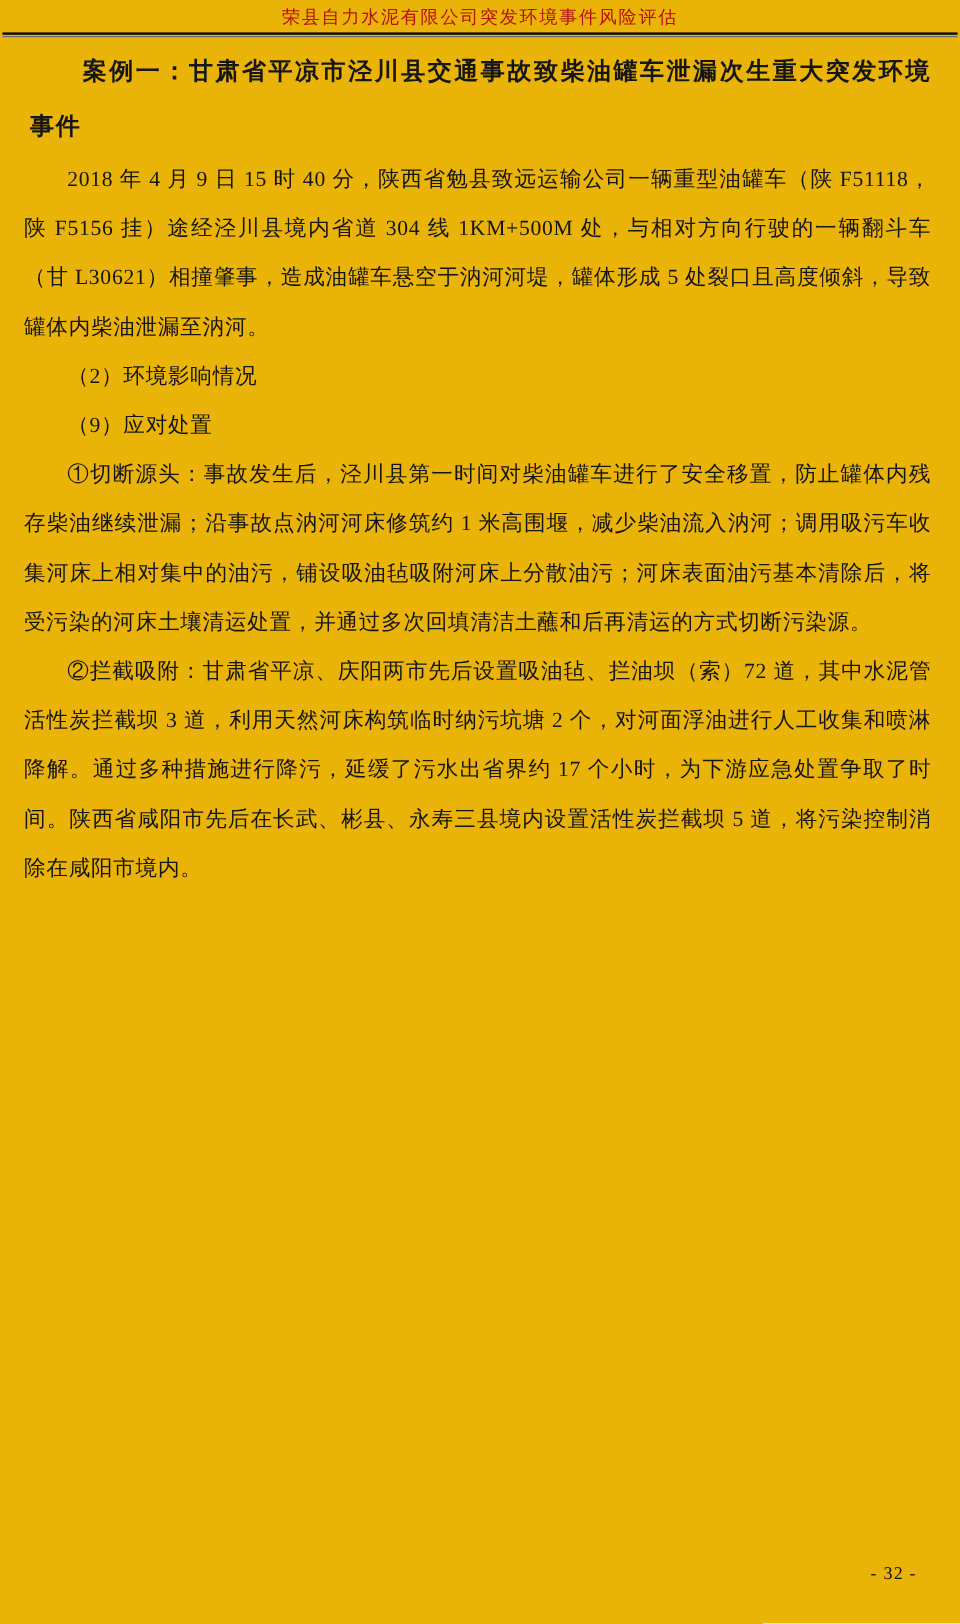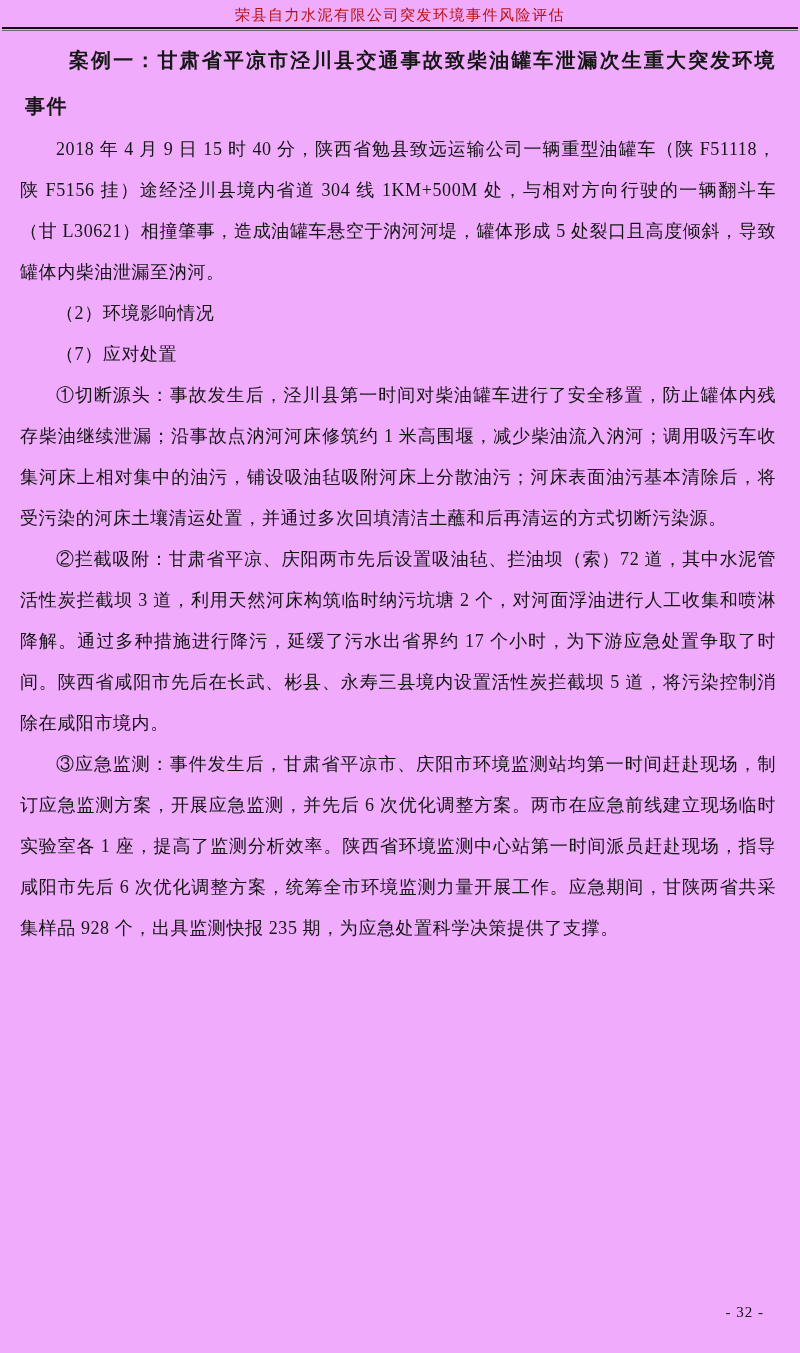--- a/index.html
+++ b/index.html
@@ -4,21 +4,21 @@
 <style>
   html, body {
     margin: 0;
     padding: 0;
     background: #ffffff;
   }
   .page {
     position: relative;
     width: 800px;
     height: 1353px;
-    background: #f0abfc;
+    background: #eab308;
     color: #111111;
     font-family: "Liberation Serif", serif;
     overflow: hidden;
     box-sizing: border-box;
   }
   .doc-header {
     padding-top: 6px;
     text-align: center;
     font-size: 15px;
     letter-spacing: 1.5px;
@@ -80,26 +80,25 @@
 
   <div class="content">
 
     <div class="case-title">案例一：甘肃省平凉市泾川县交通事故致柴油罐车泄漏次生重大突发环境事件</div>
 
     <p class="body-para">2018 年 4 月 9 日 15 时 40 分，陕西省勉县致远运输公司一辆重型油罐车（陕 F51118，陕 F5156 挂）途经泾川县境内省道 304 线 1KM+500M 处，与相对方向行驶的一辆翻斗车（甘 L30621）相撞肇事，造成油罐车悬空于汭河河堤，罐体形成 5 处裂口且高度倾斜，导致罐体内柴油泄漏至汭河。</p>
 
     <p class="body-para">（2）环境影响情况</p>
 
 
-    <p class="body-para">（7）应对处置</p>
+    <p class="body-para">（9）应对处置</p>
 
     <p class="body-para">①切断源头：事故发生后，泾川县第一时间对柴油罐车进行了安全移置，防止罐体内残存柴油继续泄漏；沿事故点汭河河床修筑约 1 米高围堰，减少柴油流入汭河；调用吸污车收集河床上相对集中的油污，铺设吸油毡吸附河床上分散油污；河床表面油污基本清除后，将受污染的河床土壤清运处置，并通过多次回填清洁土蘸和后再清运的方式切断污染源。</p>
 
     <p class="body-para">②拦截吸附：甘肃省平凉、庆阳两市先后设置吸油毡、拦油坝（索）72 道，其中水泥管活性炭拦截坝 3 道，利用天然河床构筑临时纳污坑塘 2 个，对河面浮油进行人工收集和喷淋降解。通过多种措施进行降污，延缓了污水出省界约 17 个小时，为下游应急处置争取了时间。陕西省咸阳市先后在长武、彬县、永寿三县境内设置活性炭拦截坝 5 道，将污染控制消除在咸阳市境内。</p>
 
-    <p class="body-para">③应急监测：事件发生后，甘肃省平凉市、庆阳市环境监测站均第一时间赶赴现场，制订应急监测方案，开展应急监测，并先后 6 次优化调整方案。两市在应急前线建立现场临时实验室各 1 座，提高了监测分析效率。陕西省环境监测中心站第一时间派员赶赴现场，指导咸阳市先后 6 次优化调整方案，统筹全市环境监测力量开展工作。应急期间，甘陕两省共采集样品 928 个，出具监测快报 235 期，为应急处置科学决策提供了支撑。</p>
 
 
   </div>
 
   <div class="page-number">- 32 -</div>
 
 </div>
 
 </body></html>

